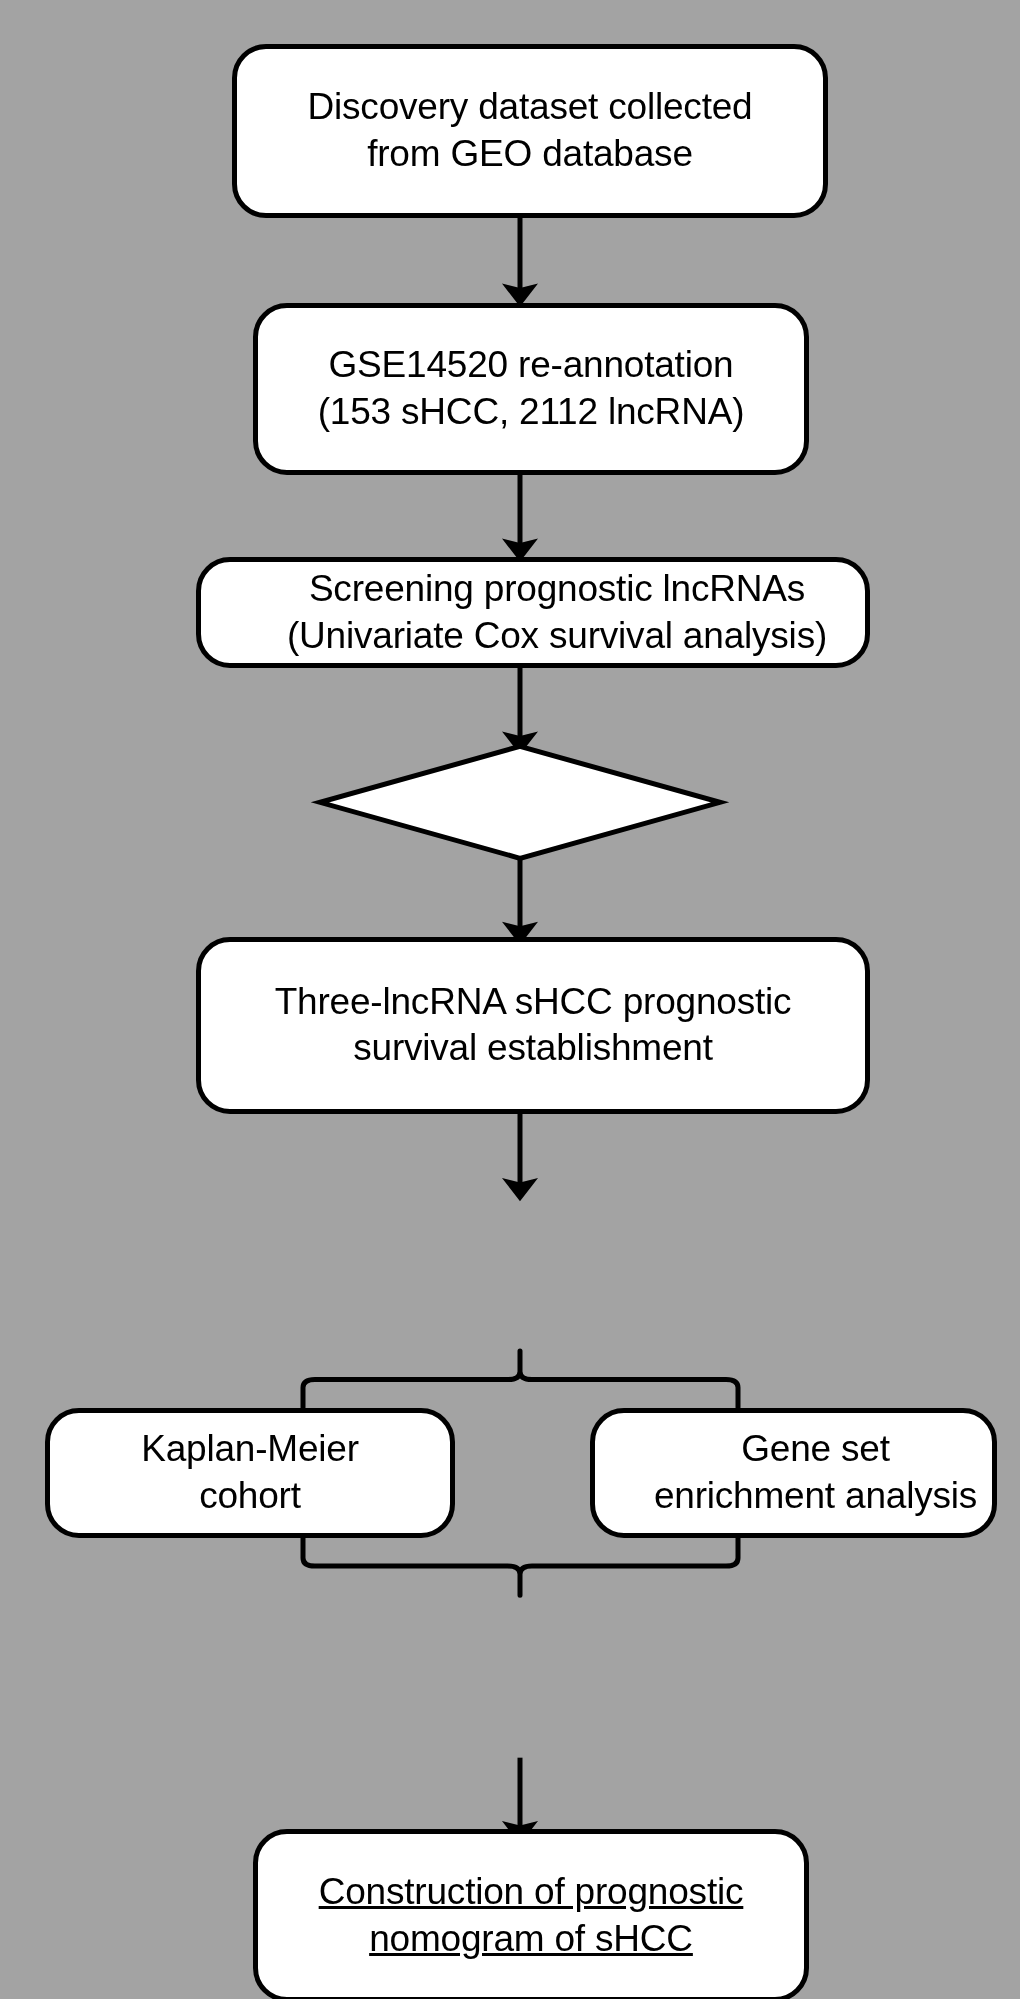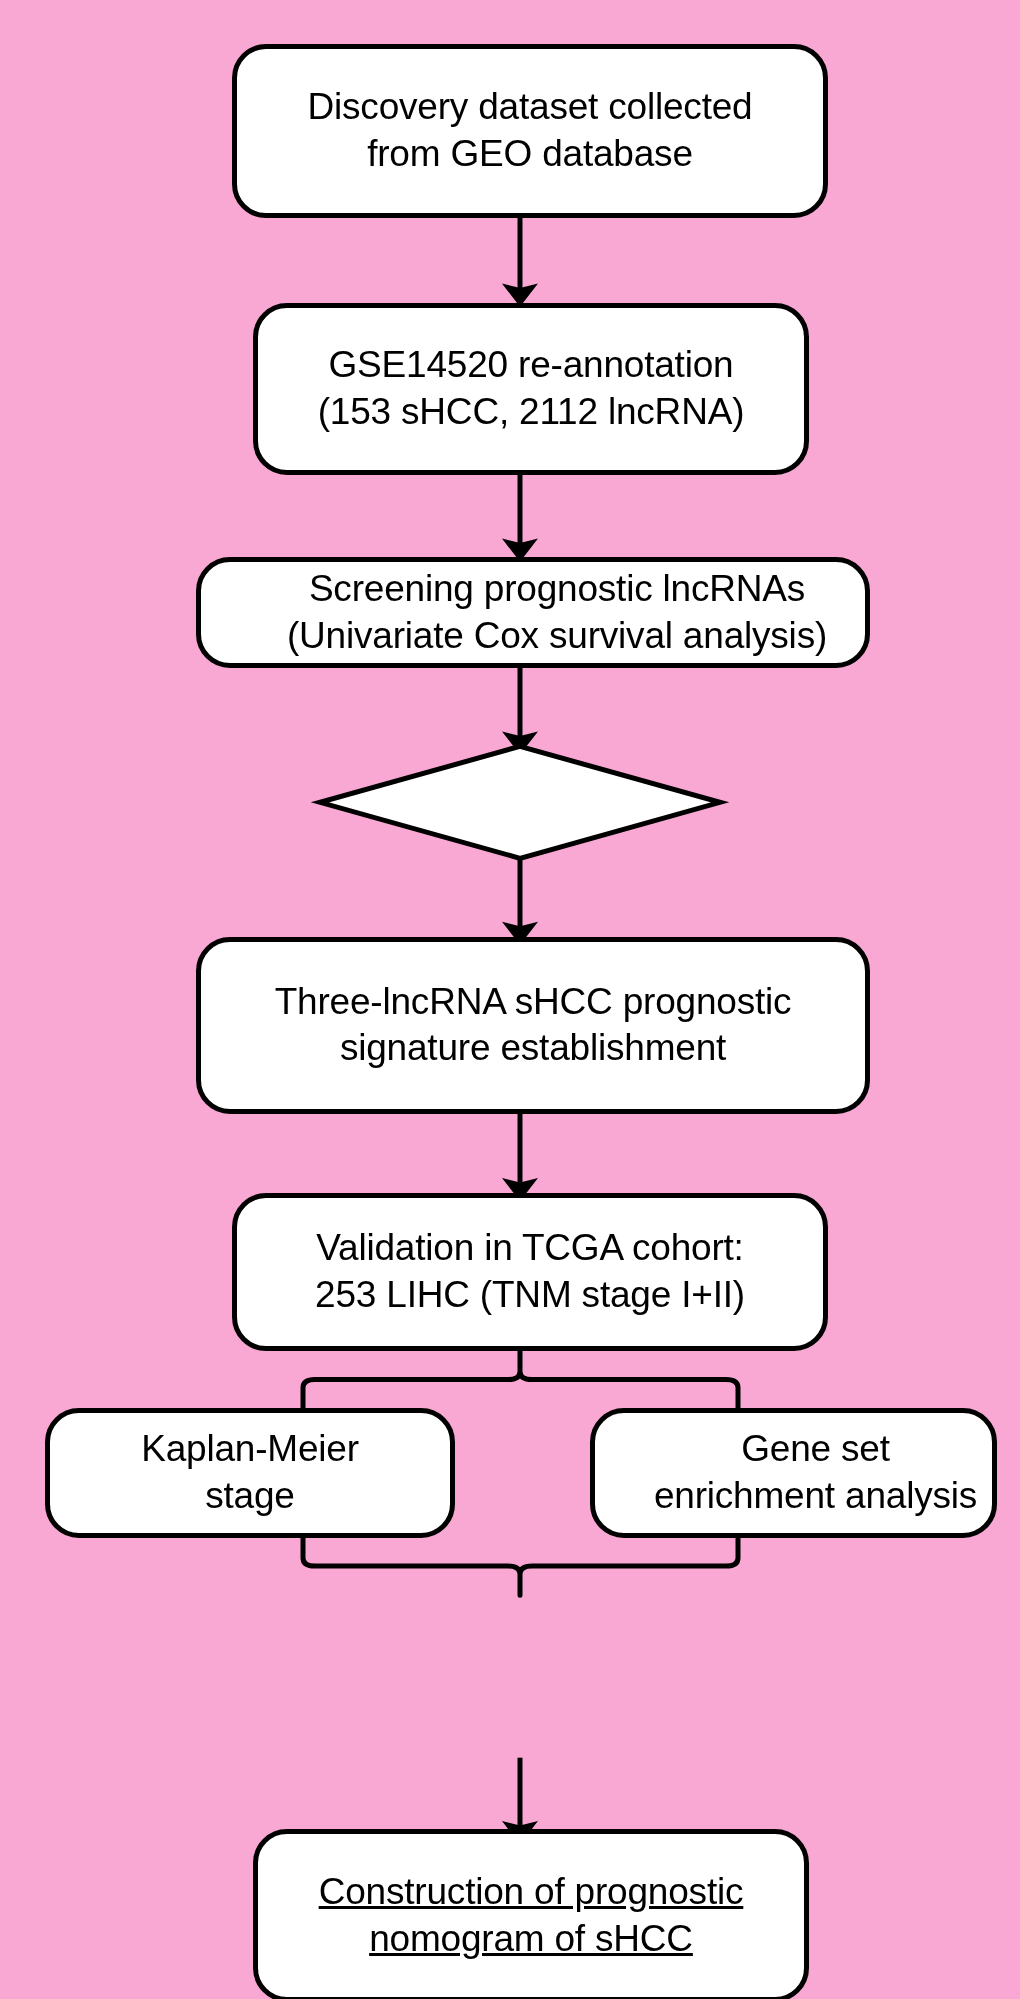--- a/index.html
+++ b/index.html
@@ -10,21 +10,21 @@
   body {
     width: 1020px;
     height: 1999px;
     font-family: "Liberation Sans", sans-serif;
     overflow: hidden;
   }
   #flow-root {
     position: relative;
     width: 1020px;
     height: 1999px;
-    background: #f9a8d4;
+    background: #a3a3a3;
   }
   #flow-svg {
     position: absolute;
     left: 0;
     top: 0;
     width: 1020px;
     height: 1999px;
   }
   .node-box {
     position: absolute;
@@ -122,31 +122,27 @@
 
   <div class="node-box" style="left: 196px; top: 557.282px; width: 674px; height: 110.71px; padding-left: 48px;">
     <span class="node-text">Screening prognostic lncRNAs
 (Univariate Cox survival analysis)</span>
   </div>
 
   <div class="decision-hit" style="left: 320px; top: 746.36px; width: 400px; height: 111.954px;"></div>
 
   <div class="node-box" style="left: 196px; top: 936.681px; width: 674px; height: 177.26px;">
     <span class="node-text">Three-lncRNA sHCC prognostic
-signature establishment</span>
+survival establishment</span>
   </div>
 
-  <div class="node-box" style="left: 232px; top: 1192.93px; width: 596px; height: 157.979px;">
-    <span class="node-text">Validation in TCGA cohort:
-253 LIHC (TNM stage I+II)</span>
-  </div>
 
   <div class="node-box" style="left: 45px; top: 1407.51px; width: 410px; height: 130.613px;">
     <span class="node-text">Kaplan-Meier
-stage</span>
+cohort</span>
   </div>
 
   <div class="node-box" style="left: 590px; top: 1407.51px; width: 407px; height: 130.613px; padding-left: 44px;">
     <span class="node-text">Gene set
 enrichment analysis</span>
   </div>
 
 
   <div class="node-box" style="left: 253px; top: 1829px; width: 556px; height: 173px; text-decoration: underline;">
     <span class="node-text">Construction of prognostic

